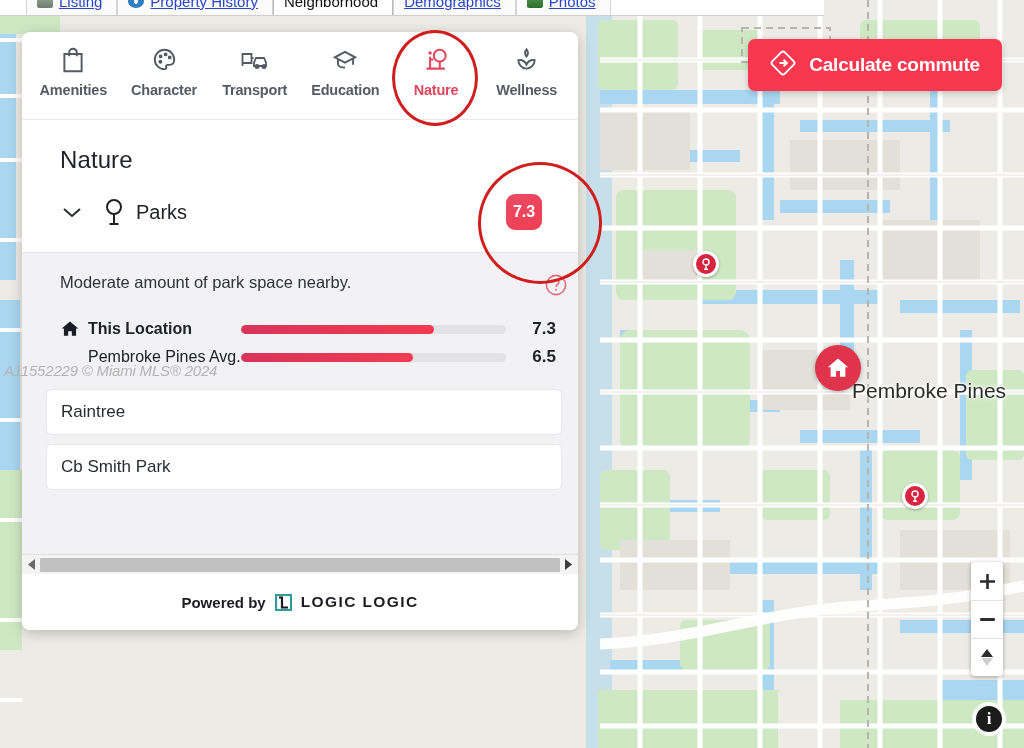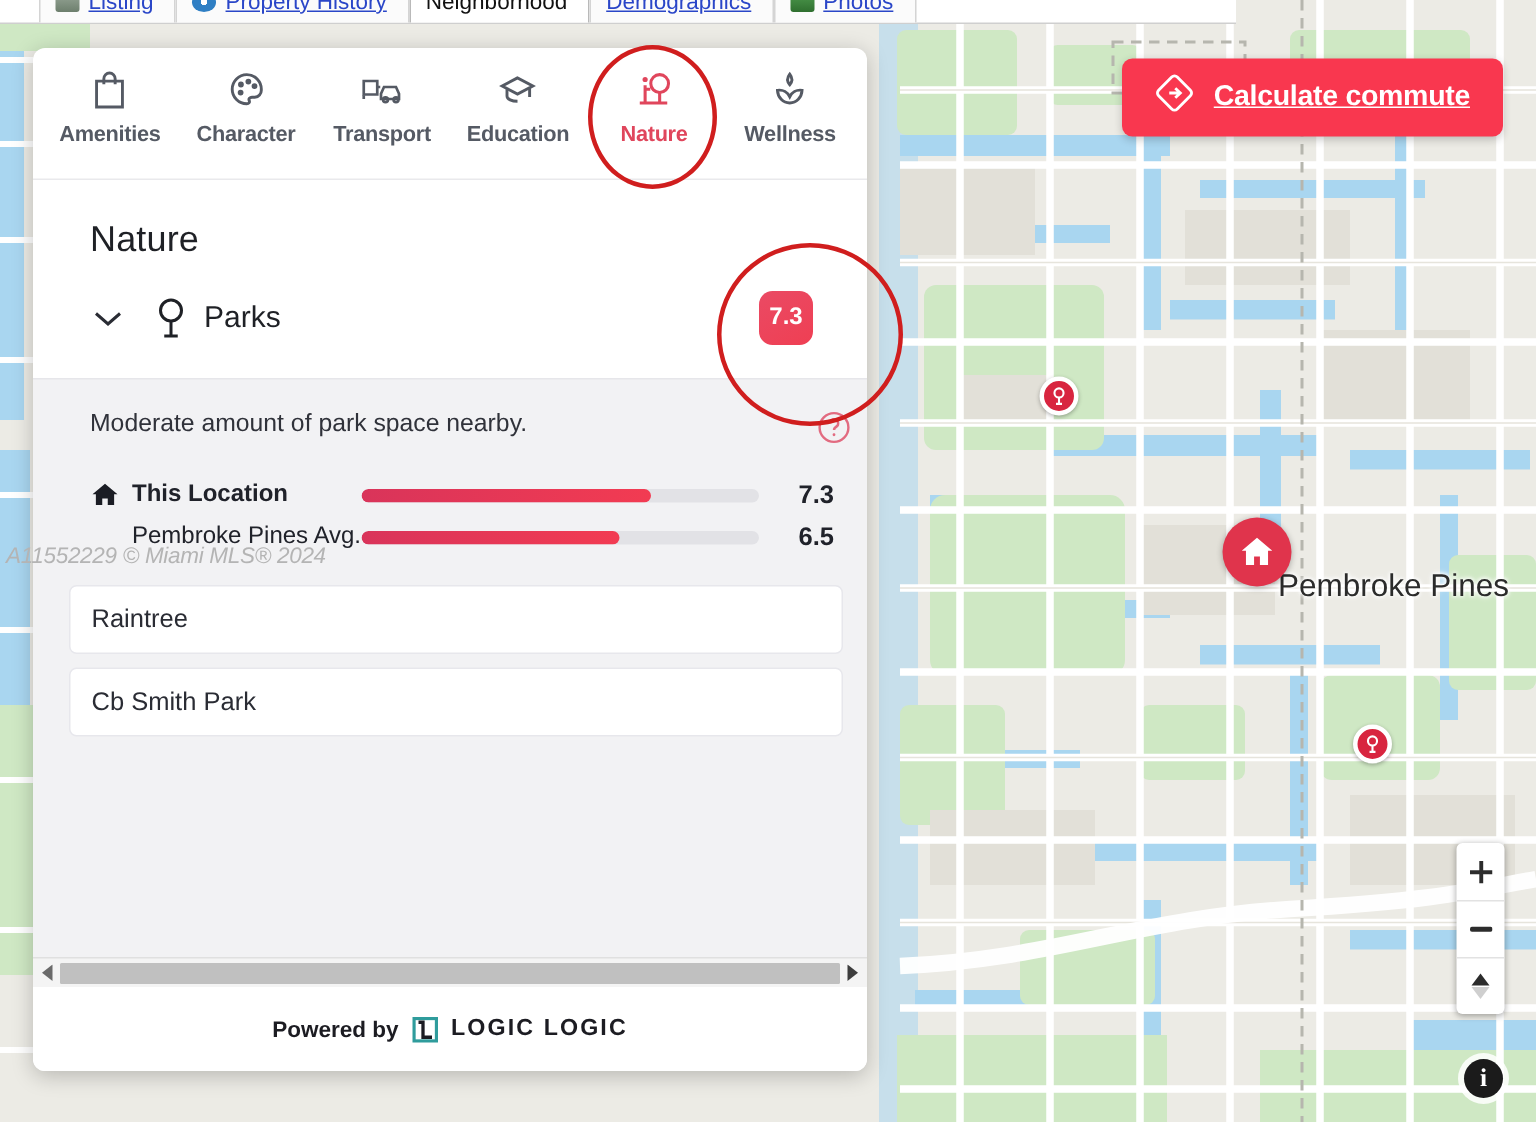--- a/index.html
+++ b/index.html
@@ -31,21 +31,21 @@
     background: #fbfbfb; white-space: nowrap;
   }
   .btab.active { color: #111; text-decoration: none; background:#fff; border-color:#b9b9b9; font-weight:400;}
   .btab .tico { width: 16px; height: 13px; display:inline-block; border-radius:2px; flex:none;}
   .tico.t-listing { background: linear-gradient(#9aa89a,#6d7f6d); }
   .tico.t-history { background: radial-gradient(circle at 50% 50%, #fff 0 20%, #2f7fc4 21% 100%); border-radius:50%;}
   .tico.t-photos  { background: linear-gradient(#4f9c4f,#2f6f2f); }
 
   
   .panel {
-    position: absolute; left: 22px; top: 32px; width: 556px; height: 682px;
+    position: absolute; left: 22px; top: 32px; width: 556px; height: 598px;
     background: #ffffff; border-radius: 8px; z-index: 40;
     box-shadow: 0 3px 14px rgba(0,0,0,.22);
     display: flex; flex-direction: column; overflow: hidden;
   }
 
   
   .cats { display: flex; height: 88px; padding: 14px 6px 0 6px; border-bottom: 1px solid #e9e9ec; }
   .cat {
     flex: 1; display: flex; flex-direction: column; align-items: center; justify-content: flex-start;
     gap: 8px; cursor: pointer; color: #555a64; position: relative;
@@ -114,21 +114,21 @@
   .anno { position: absolute; border: 3px solid #d01e1e; border-radius: 50%; z-index: 70; pointer-events:none; }
   #anno-nature { left: 392px; top: 30px; width: 86px; height: 96px; }
   #anno-score  { left: 478px; top: 162px; width: 124px; height: 122px; }
 
   
   .commute-btn {
     position: absolute; right: 22px; top: 39px; z-index: 50;
     height: 52px; padding: 0 22px; border: none; border-radius: 7px;
     background: #f9374f; color: #fff; font-size: 19px; font-weight: bold;
     display: flex; align-items: center; gap: 13px; cursor: pointer;
-    box-shadow: 0 2px 6px rgba(0,0,0,.2); letter-spacing:-.2px;text-decoration:underline;
+    box-shadow: 0 2px 6px rgba(0,0,0,.2); letter-spacing:-.2px;
   }
   .zoomctl {
     position: absolute; right: 21px; top: 562px; width: 32px; z-index: 50;
     background: #fff; border-radius: 4px; box-shadow: 0 1px 4px rgba(0,0,0,.33); overflow: hidden;
   }
   .zbtn { height: 38px; display: flex; align-items: center; justify-content: center; cursor: pointer; }
   .zbtn + .zbtn { border-top: 1px solid #e2e2e2; }
   .infobtn {
     position: absolute; right: 22px; top: 706px; width: 26px; height: 26px; z-index: 50;
     border-radius: 50%; background: #1b1b1b; color: #fff; cursor: pointer;

